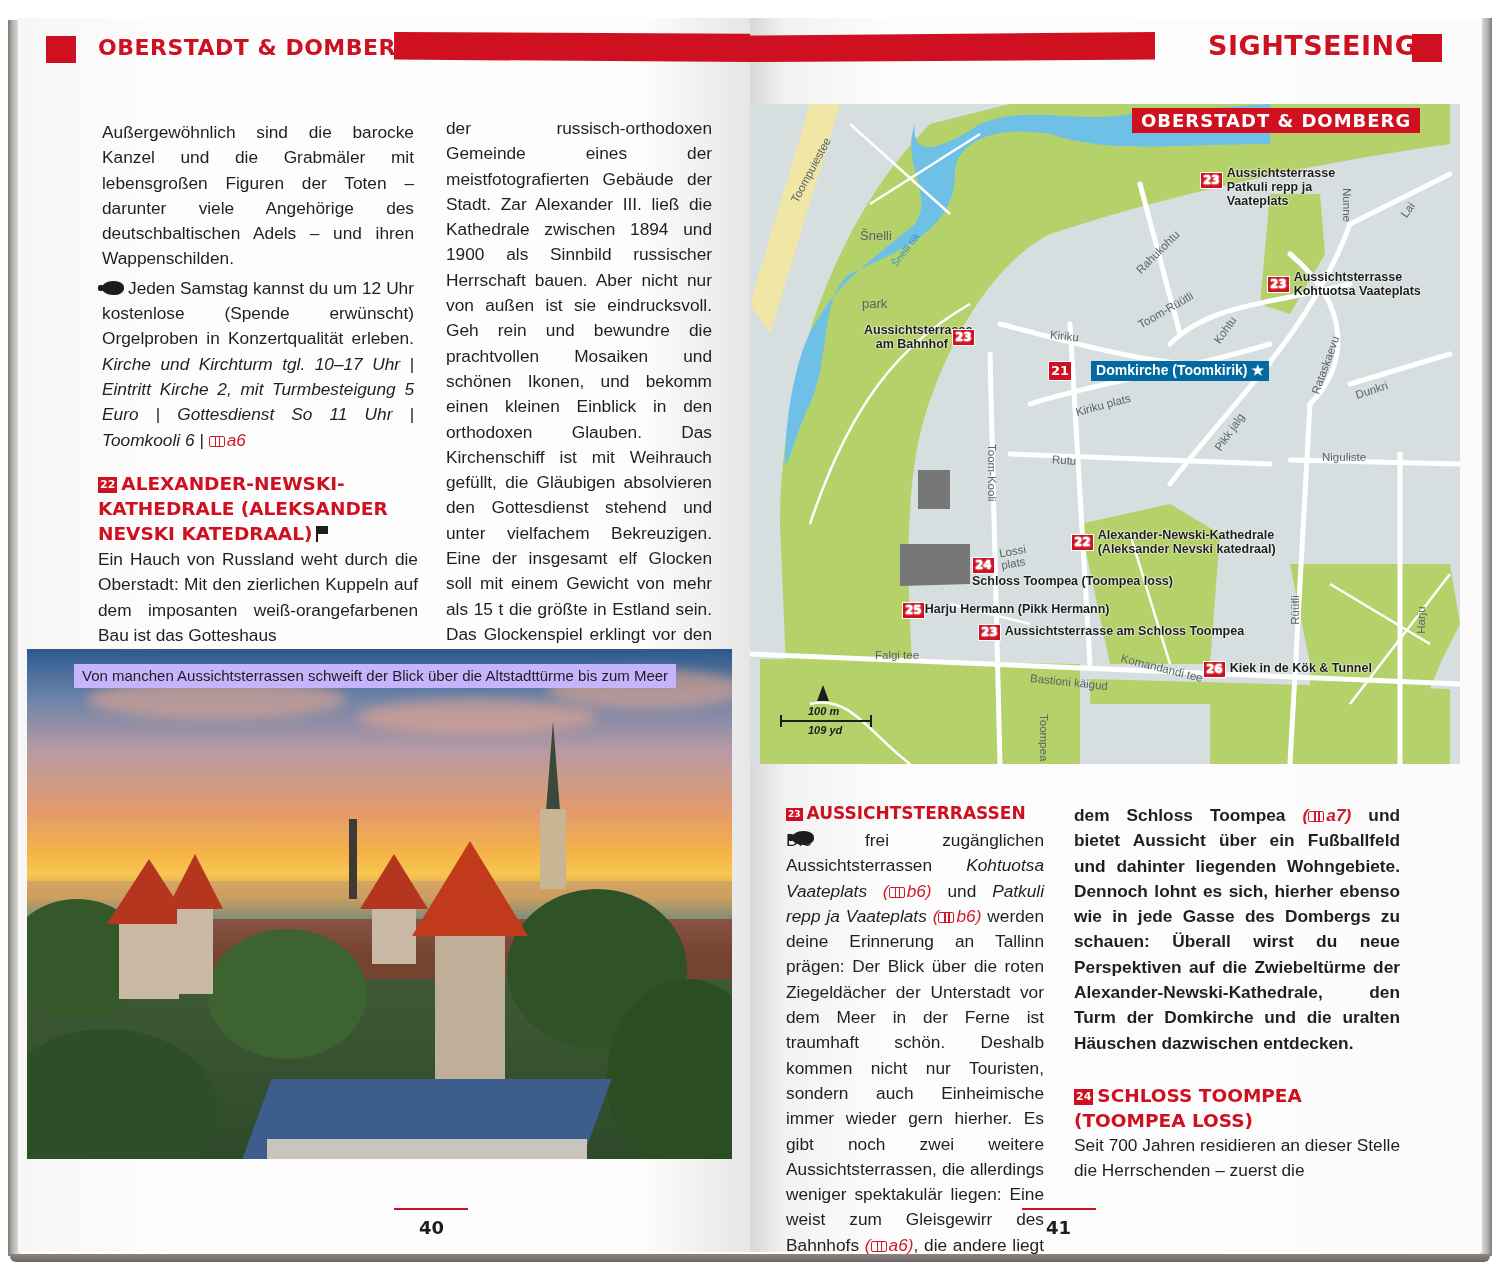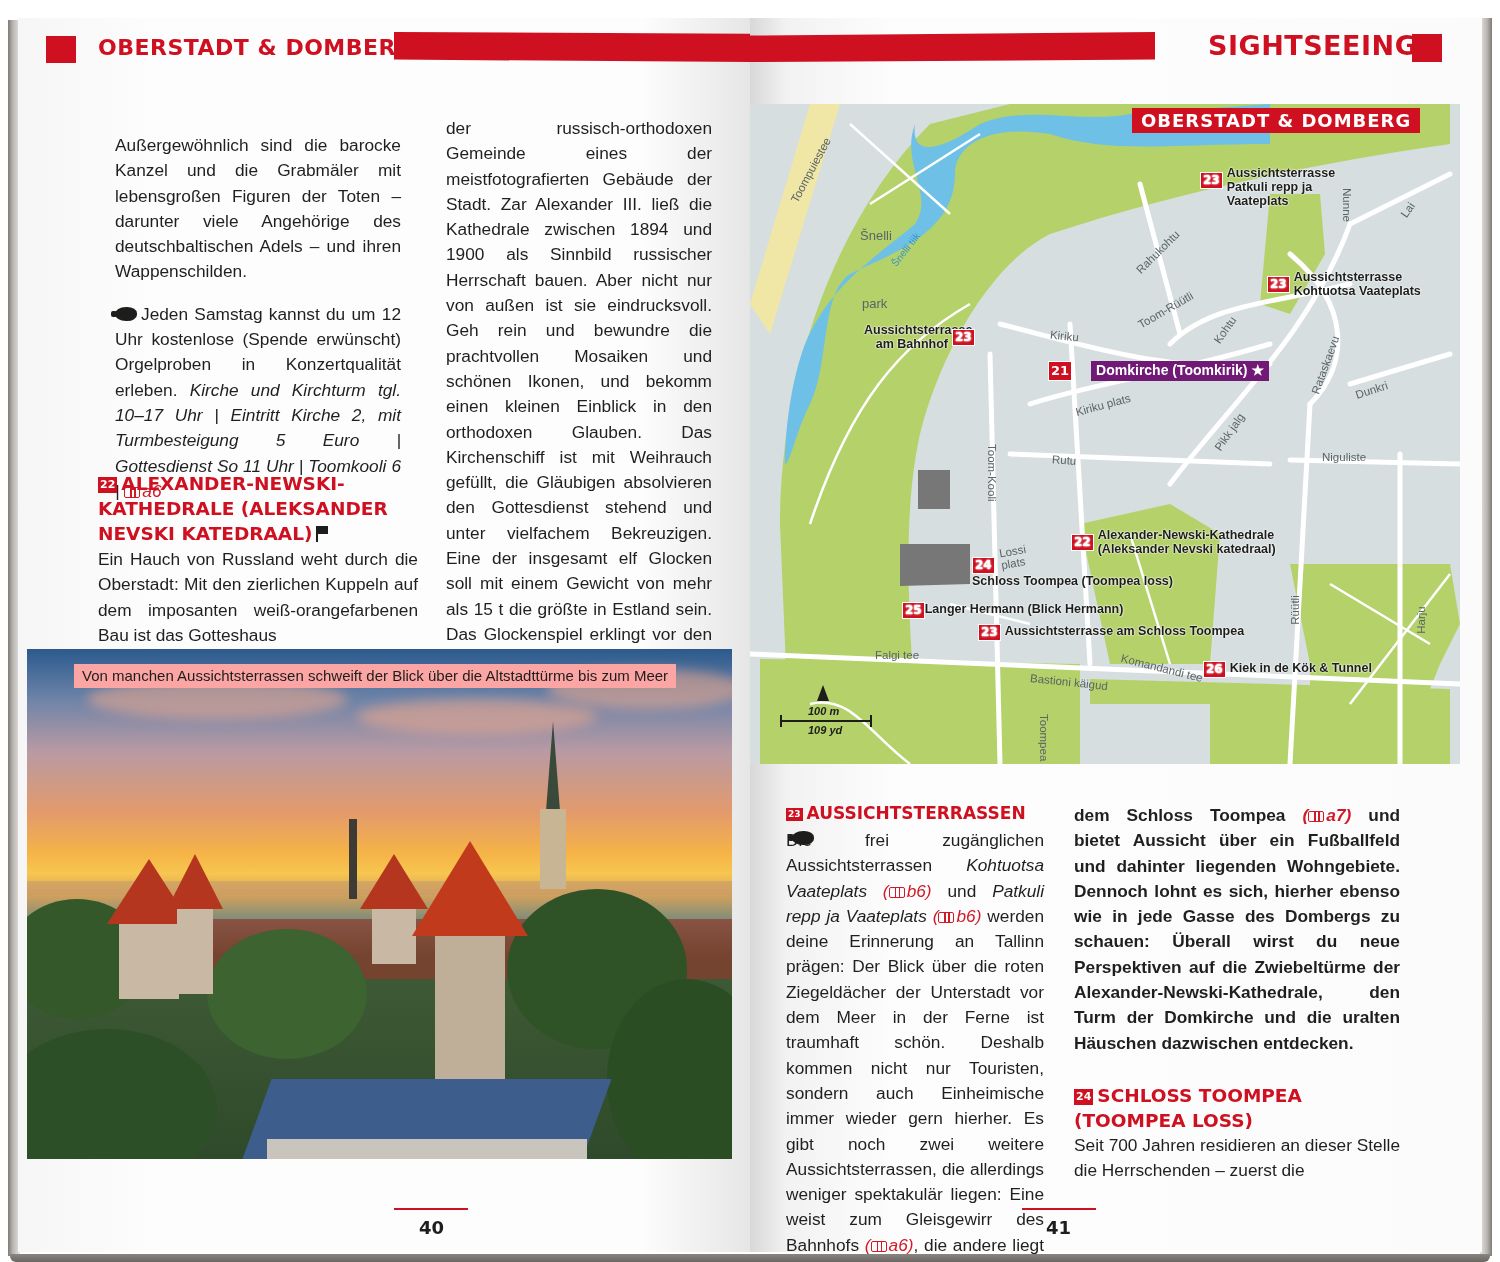--- a/index.html
+++ b/index.html
@@ -15,56 +15,56 @@
   .page-left { left: 18px; width: 732px; background: linear-gradient(90deg, #f6f6f6 0%, #fdfdfd 20%, #fdfdfd 85%, #e6e6e6 100%); }
   .page-right { left: 750px; width: 732px; background: linear-gradient(90deg, #d8d8d8 0%, #f2f2f2 5%, #fdfdfd 20%, #fbfbfb 100%); }
 
   
   .hdr-square { position: absolute; background: #cf1020; }
   .hdr-title { position: absolute; font-family: "DejaVu Sans", sans-serif; font-weight: bold; color: #cf1020; letter-spacing: 0.5px; }
   .hdr-bar { position: absolute; background: #cf1020; }
 
   .body-text { position: absolute; font-size: 17.3px; line-height: 25.3px; text-align: justify; color: #1f1f1f; font-family: "Liberation Sans", sans-serif; }
   .narrow { font-family: "Liberation Sans Narrow", "Liberation Sans", sans-serif; }
-  .body-text p { margin: 17px; }
+  .body-text p { margin: 4px; }
   .body-text i { font-style: italic; }
   .ref { color: #d01a28; font-style: italic; }
   .book-icon { display: inline-block; width: 16px; height: 11px; border: 1.5px solid #d01a28; border-radius: 2px; position: relative; vertical-align: -1px; margin-right: 2px; }
   .book-icon::before { content: ""; position: absolute; left: 5px; top: 0; bottom: 0; width: 1.5px; background: #d01a28; }
   .book-icon::after { content: ""; position: absolute; left: 9px; top: 0; bottom: 0; width: 1.5px; background: #d01a28; }
 
   .sec-head { position: absolute; font-family: "DejaVu Sans", sans-serif; font-weight: bold; color: #cf1020; font-size: 18.5px; line-height: 25px; }
   .num-badge { display: inline-block; background: #cf1020; color: #fff; font-size: 11px; line-height: 16px; padding: 0 2px; margin-right: 4px; vertical-align: 2px; font-family: "DejaVu Sans", sans-serif; font-weight: bold; }
 
   .piggy { display: inline-block; width: 22px; height: 14px; background: #1d1d1b; border-radius: 50% 45% 45% 50%; position: relative; vertical-align: -1px; margin-right: 4px; }
   .piggy::after { content: ""; position: absolute; left: -4px; top: 4px; width: 6px; height: 6px; background: #1d1d1b; border-radius: 2px; }
   .flag { display: inline-block; width: 12px; height: 16px; position: relative; vertical-align: -2px; margin-left: 4px; }
   .flag::before { content: ""; position: absolute; left: 0; top: 0; width: 2px; height: 16px; background: #1d1d1b; }
   .flag::after { content: ""; position: absolute; left: 2px; top: 0; width: 10px; height: 8px; background: #1d1d1b; }
 
   
   .photo { position: absolute; left: 27px; top: 649px; width: 705px; height: 510px; overflow: hidden;
     background: linear-gradient(180deg, #2b5a8e 0%, #6f84a8 10%, #b89aa4 20%, #e39a6c 32%, #f5b347 40%, #f7c650 44%, #d7a25a 48%, #7f8d7a 53%, #3f5b36 60%, #2e4a2a 100%); }
-  .photo-caption { position: absolute; left: 74px; top: 664px; padding: 2px 8px; background: #fca5a5; font-size: 15px; line-height: 20px; color: #1d1d1b; z-index: 3; }
+  .photo-caption { position: absolute; left: 74px; top: 664px; padding: 2px 8px; background: #c4b5fd; font-size: 15px; line-height: 20px; color: #1d1d1b; z-index: 3; }
   .cloud { position: absolute; border-radius: 50%; background: rgba(240,170,140,0.55); filter: blur(6px); }
   .tower { position: absolute; background: #c9b9a4; }
   .roof { position: absolute; width: 0; height: 0; border-left: solid transparent; border-right: solid transparent; border-bottom: solid #b5361e; }
   .spire { position: absolute; width: 0; height: 0; border-left: 7px solid transparent; border-right: 7px solid transparent; border-bottom: 90px solid #3a4a3a; }
   .tree { position: absolute; border-radius: 50%; background: #35582b; }
   .roofs-band { position: absolute; background: #7a2a25; }
 
   
   .map { position: absolute; left: 750px; top: 104px; width: 710px; height: 660px; background: #d6dedf; overflow: hidden; }
   .map-title { position: absolute; left: 1132px; top: 108px; background: #cf1020; color: #fff; font-family: "DejaVu Sans", sans-serif; font-weight: bold; font-size: 18px; letter-spacing: 1px; padding: 2px 9px; z-index: 4; }
   .map-label { position: absolute; font-family: "Liberation Sans", sans-serif; font-weight: bold; font-size: 12.5px; line-height: 14px; color: #1d1d1b; z-index: 4; text-shadow: 0 0 2px #fff, 0 0 2px #fff; }
   .map-num { display: inline-block; background: #cf1020; color: #fff; font-size: 12px; line-height: 15px; padding: 0 2px; font-family: "DejaVu Sans", sans-serif; font-weight: bold; border: 1px solid #fff; }
   .street { position: absolute; font-size: 11.5px; color: #5b6466; font-family: "Liberation Sans", sans-serif; z-index: 3; white-space: nowrap; }
   .domkirche { position: absolute; left: 1048px; top: 361px; z-index: 4; display: flex; gap: 19px; }
   .domkirche .map-num { font-size: 13px; line-height: 18px; }
-  .domkirche .pill { background: #701a75; color: #fff; font-weight: bold; font-size: 14px; line-height: 18px; padding: 0 5px; }
+  .domkirche .pill { background: #0369a1; color: #fff; font-weight: bold; font-size: 14px; line-height: 18px; padding: 0 5px; }
 
   .scale { position: absolute; left: 780px; top: 685px; z-index: 4; width: 100px; height: 60px; font-style: italic; }
 
   .page-num { position: absolute; font-weight: bold; font-size: 18px; color: #1d1d1b; font-family: "DejaVu Sans", sans-serif; }
   .page-rule { position: absolute; height: 2px; background: #cf1020; }
 </style>
 </head>
 <body>
 
 <div class="book-shadow"></div>
@@ -227,21 +227,21 @@
 </div>
 <div class="map-label" style="left:1071px;top:528px;display:flex;gap:4px;align-items:flex-start;">
   <span class="map-num" style="margin-top:6px;">22</span>
     <span style="width:180px;">Alexander-Newski-Kathedrale (Aleksander Nevski katedraal)</span>
 </div>
 <div class="map-label" style="left:972px;top:557px;">
   <span class="map-num">24</span><br><span>Schloss Toompea (Toompea loss)</span>
 </div>
 <div class="map-label" style="left:902px;top:602px;display:flex;gap:0;">
   <span class="map-num">25</span>
-    <span>Langer Hermann (Blick Hermann)</span>
+    <span>Harju Hermann (Pikk Hermann)</span>
 </div>
 <div class="map-label" style="left:978px;top:624px;display:flex;gap:4px;">
   <span class="map-num">23</span>
     <span>Aussichtsterrasse am Schloss Toompea</span>
 </div>
 <div class="map-label" style="left:1203px;top:661px;display:flex;gap:4px;">
   <span class="map-num">26</span>
     <span>Kiek in de Kök &amp; Tunnel</span>
 </div>
 

